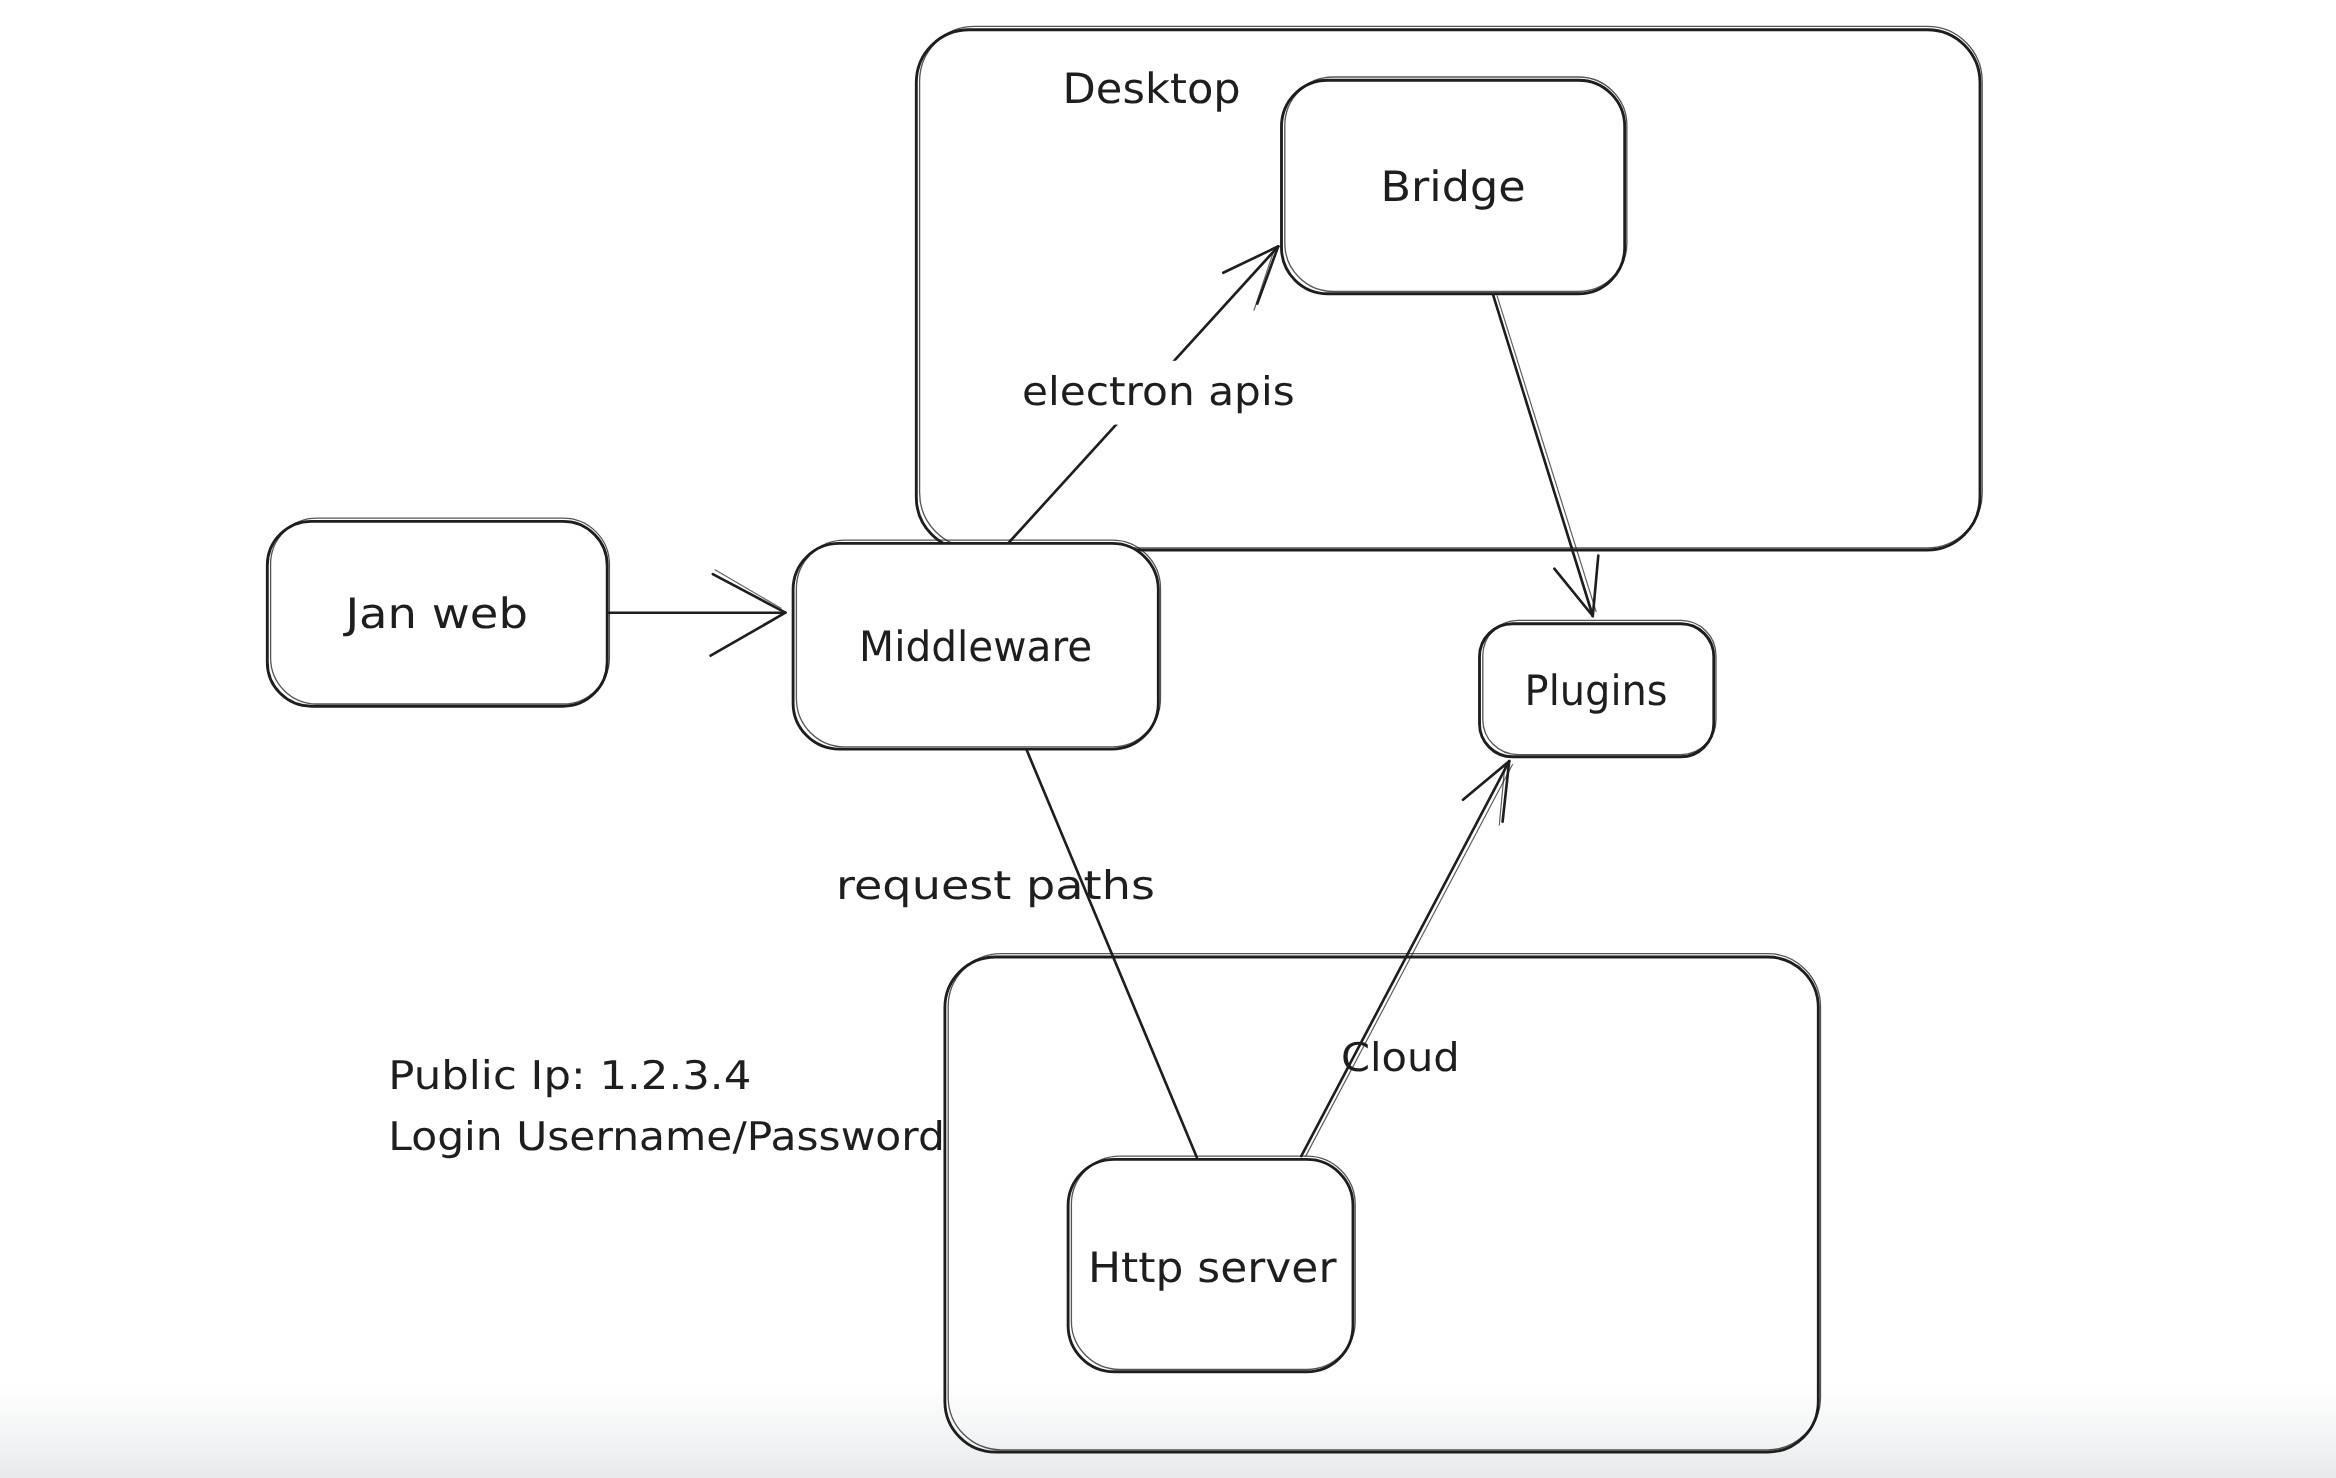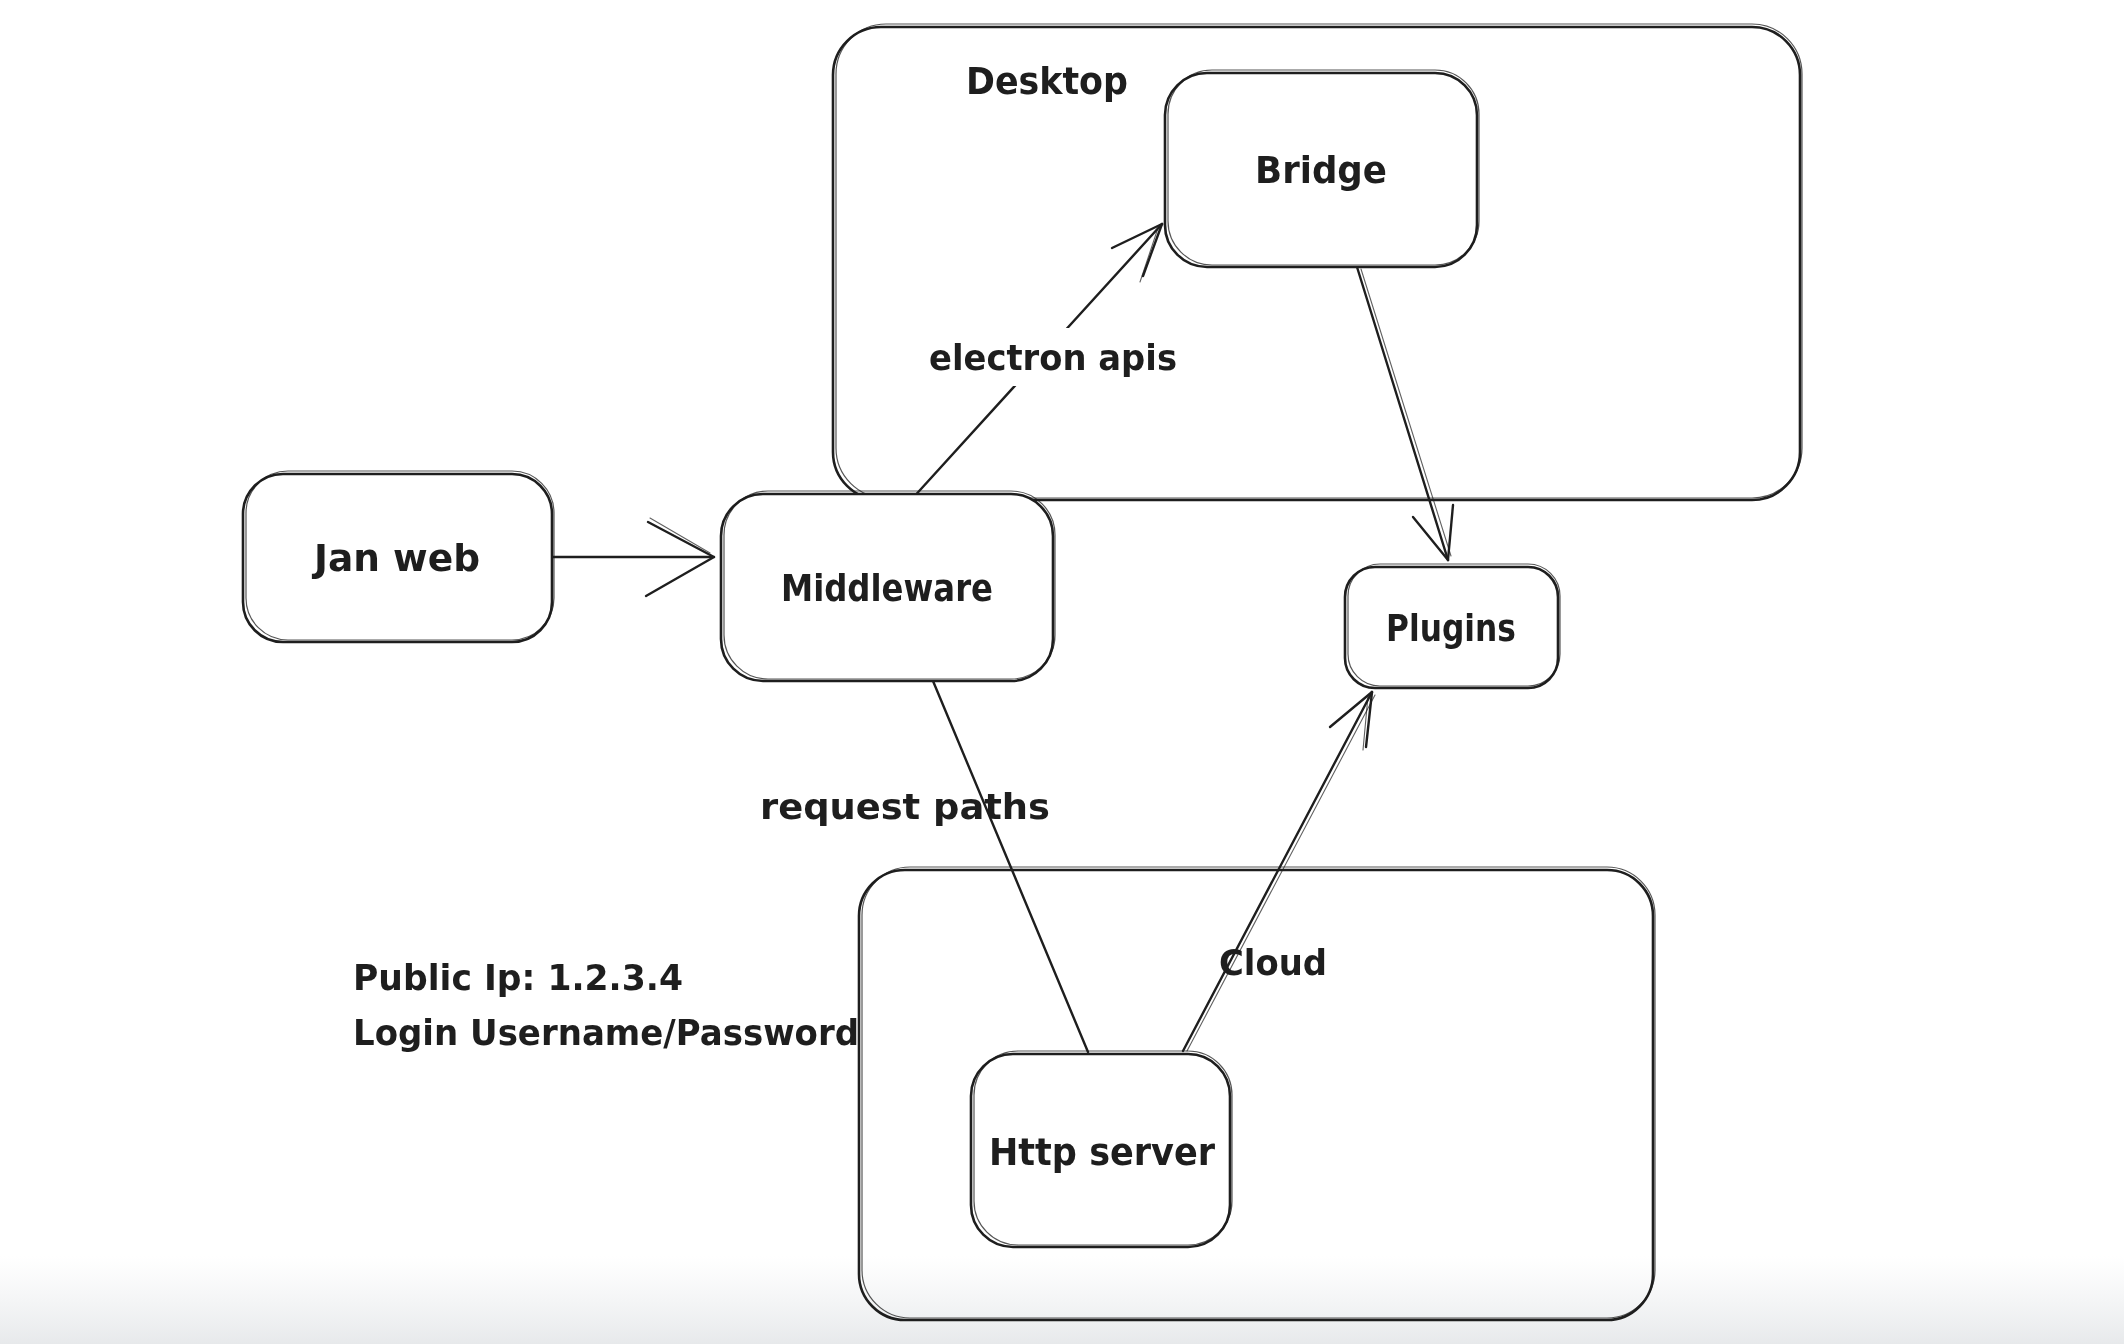--- a/index.html
+++ b/index.html
@@ -8,21 +8,20 @@
     background: #ffffff;
     width: 2124px;
     height: 1344px;
     overflow: hidden;
     font-family: "DejaVu Sans", sans-serif;
   }
   #canvas-wrap {
     position: relative;
     width: 2124px;
     height: 1272px;
-    font-weight: bold;
   }
   svg { display: block; }
   .shape {
     fill: #ffffff;
     stroke: #1e1e1e;
     stroke-width: 2.6;
   }
   .shape2 {
     fill: none;
     stroke: #1e1e1e;

